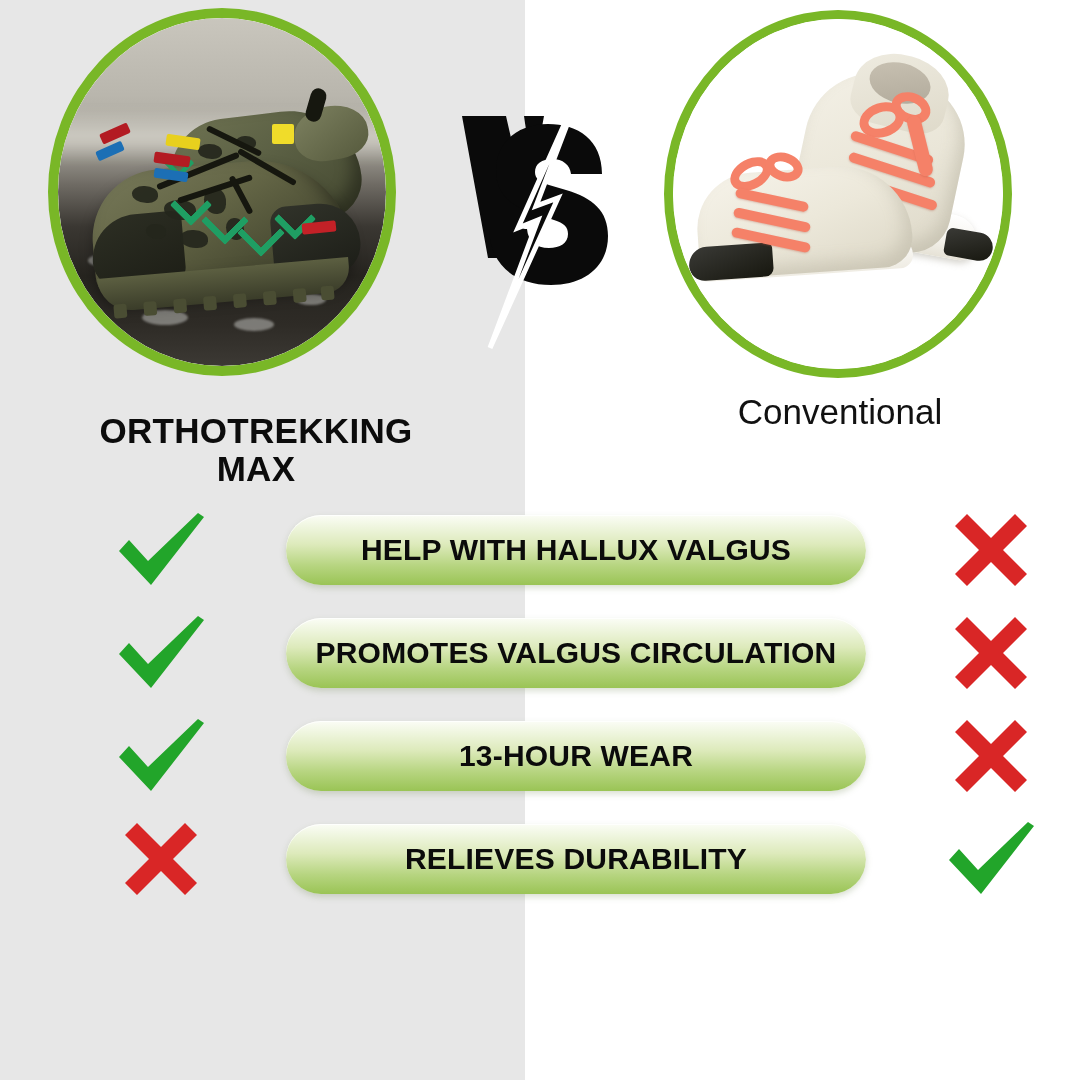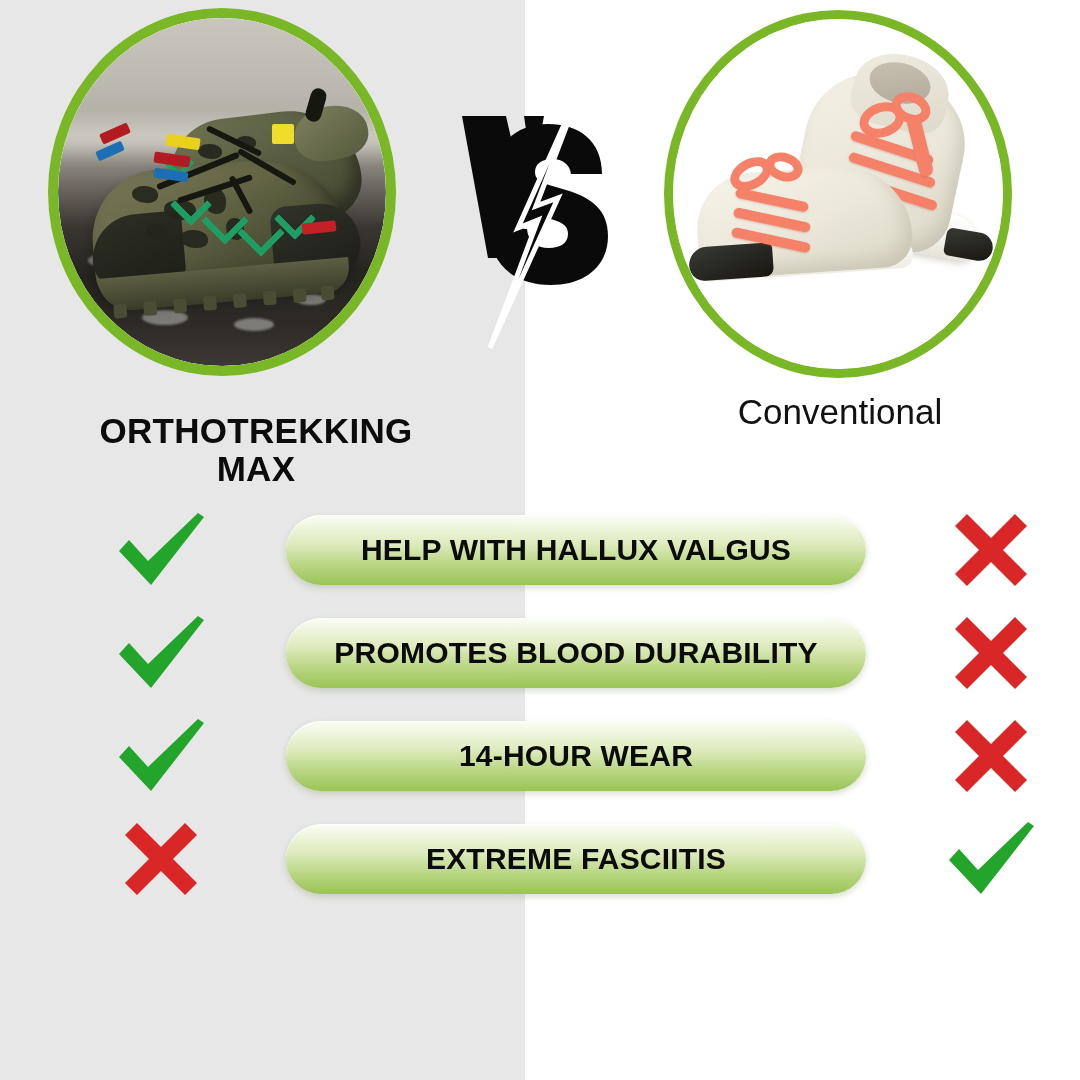--- a/index.html
+++ b/index.html
@@ -364,51 +364,51 @@
   </svg>
         </div>
       </div>
       <div class="row">
         <div class="mark-col">
           <svg class="icon-check" viewBox="0 0 92 78" xmlns="http://www.w3.org/2000/svg" aria-hidden="true">
     <path d="M4 40 L14 29 L33 50 L83 2 L89 6 L36 74 z" fill="#22a52a"></path>
   </svg>
         </div>
         <div class="pill">
-          <span class="pill-label">PROMOTES BLOOD DURABILITY</span>
+          <span class="pill-label">PROMOTES VALGUS CIRCULATION</span>
         </div>
         <div class="mark-col right-col">
           <svg class="icon-cross" viewBox="0 0 78 78" xmlns="http://www.w3.org/2000/svg" aria-hidden="true">
     <path d="M15 3 L39 27 L63 3 L75 15 L51 39 L75 63 L63 75 L39 51 L15 75 L3 63 L27 39 L3 15 z" fill="#d92626"></path>
   </svg>
         </div>
       </div>
       <div class="row">
         <div class="mark-col">
           <svg class="icon-check" viewBox="0 0 92 78" xmlns="http://www.w3.org/2000/svg" aria-hidden="true">
     <path d="M4 40 L14 29 L33 50 L83 2 L89 6 L36 74 z" fill="#22a52a"></path>
   </svg>
         </div>
         <div class="pill">
-          <span class="pill-label">14-HOUR WEAR</span>
+          <span class="pill-label">13-HOUR WEAR</span>
         </div>
         <div class="mark-col right-col">
           <svg class="icon-cross" viewBox="0 0 78 78" xmlns="http://www.w3.org/2000/svg" aria-hidden="true">
     <path d="M15 3 L39 27 L63 3 L75 15 L51 39 L75 63 L63 75 L39 51 L15 75 L3 63 L27 39 L3 15 z" fill="#d92626"></path>
   </svg>
         </div>
       </div>
       <div class="row">
         <div class="mark-col">
           <svg class="icon-cross" viewBox="0 0 78 78" xmlns="http://www.w3.org/2000/svg" aria-hidden="true">
     <path d="M15 3 L39 27 L63 3 L75 15 L51 39 L75 63 L63 75 L39 51 L15 75 L3 63 L27 39 L3 15 z" fill="#d92626"></path>
   </svg>
         </div>
         <div class="pill">
-          <span class="pill-label">EXTREME FASCIITIS</span>
+          <span class="pill-label">RELIEVES DURABILITY</span>
         </div>
         <div class="mark-col right-col">
           <svg class="icon-check" viewBox="0 0 92 78" xmlns="http://www.w3.org/2000/svg" aria-hidden="true">
     <path d="M4 40 L14 29 L33 50 L83 2 L89 6 L36 74 z" fill="#22a52a"></path>
   </svg>
         </div>
       </div>
     </div>
 
 </div>

